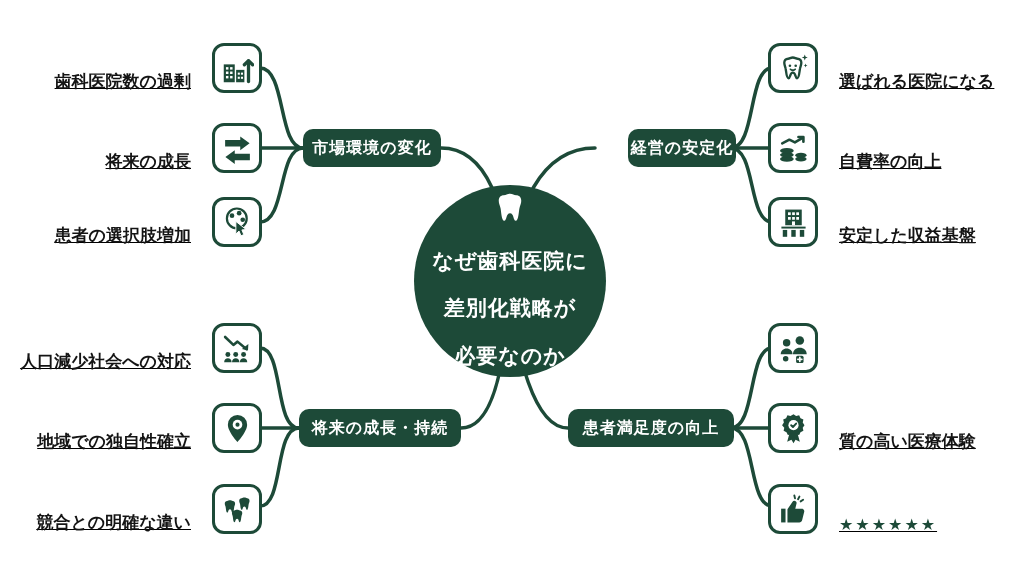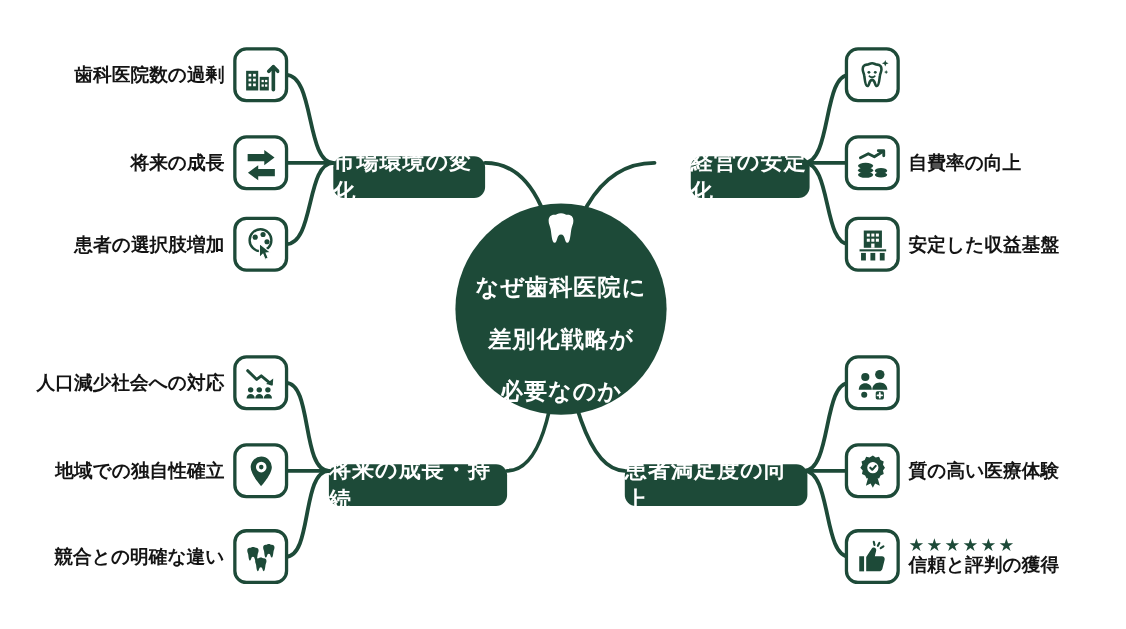--- a/index.html
+++ b/index.html
@@ -17,28 +17,28 @@
     background:var(--green); border-radius:50%;
     display:flex; flex-direction:column; align-items:center; justify-content:center;
     color:#fff; text-align:center;
   }
   .center-circle .tooth { width:36px; height:36px; margin-bottom:4px; }
   .center-line { font-size:21px; font-weight:bold; line-height:1.5; letter-spacing:1px;margin-top:16px; }
 
   .pill {
     position:absolute; background:var(--green); color:#fff; border-radius:10px;
     display:flex; align-items:center; justify-content:center;
-    font-size:20px; font-weight:bold; letter-spacing:1px;margin-top:13px;
+    font-size:16px; font-weight:bold; letter-spacing:1px;
   }
   .pill.p-market { left:303px; top:129px; width:138px; height:38px; }
   .pill.p-management { left:628px; top:129px; width:108px; height:38px; }
   .pill.p-growth { left:299px; top:409px; width:162px; height:38px; }
   .pill.p-satisfaction { left:568px; top:409px; width:166px; height:38px; }
 
-  .item { position:absolute; height:50px; display:flex; align-items:center; gap:8px; }
+  .item { position:absolute; height:50px; display:flex; align-items:flex-end; gap:21px;text-decoration:underline; }
   .item.left { left:0; width:262px; justify-content:flex-end; }
   .item.right { left:768px; width:256px; justify-content:flex-start; }
   .item-label { font-size:17px; font-weight:bold; color:var(--text); white-space:nowrap; }
   .icon-box {
     width:50px; height:50px; flex:0 0 50px; border:3px solid var(--green); border-radius:12px;
     background:#fff; display:flex; align-items:center; justify-content:center; color:var(--green);
   }
   .icon-box svg { width:33px; height:33px; display:block; }
   .label-stack { display:flex; flex-direction:column; align-items:flex-start; line-height:1.15; }
   .stars { color:var(--green); font-size:16px; letter-spacing:2px; font-weight:bold; }
@@ -143,20 +143,21 @@
     <span class="icon-box">
       <svg viewBox="0 0 24 24">
         <path d="M11.5 4c-1.6 0-2.1.9-3.4.9-1.8 0-2.8 1.2-2.8 3 0 1.6.7 2.6 1 4.2.4 1.9.5 7 2.1 7 1.4 0 .9-4.1 3.1-4.1s1.7 4.1 3.1 4.1c1.6 0 1.7-5.1 2.1-7 .3-1.6 1-2.6 1-4.2 0-1.8-1-3-2.8-3-1.3 0-1.8-.9-3.4-.9z" fill="none" stroke="currentColor" stroke-width="1.7"></path>
         <circle cx="9.4" cy="10" r="0.95" fill="currentColor"></circle>
         <circle cx="13.6" cy="10" r="0.95" fill="currentColor"></circle>
         <path d="M9.8 12.6c.7.9 2.7.9 3.4 0" stroke="currentColor" stroke-width="1.3" fill="none" stroke-linecap="round"></path>
         <path d="M20.2 1.8l.6 1.6 1.6.6-1.6.6-.6 1.6-.6-1.6-1.6-.6 1.6-.6z" fill="currentColor"></path>
         <path d="M20.8 8.4l.4 1 1 .4-1 .4-.4 1-.4-1-1-.4 1-.4z" fill="currentColor"></path>
       </svg>
     </span>
+    <span class="item-label">選ばれる医院になる</span>
   </div>
   <div class="item right y2">
     <span class="icon-box">
       <svg viewBox="0 0 24 24">
         <g fill="currentColor">
           <ellipse cx="7.2" cy="19.6" rx="5" ry="2"></ellipse>
             <ellipse cx="7.2" cy="16.6" rx="5" ry="2"></ellipse>
             <ellipse cx="7.2" cy="13.6" rx="5" ry="2"></ellipse>
           <ellipse cx="17.4" cy="19.6" rx="4.1" ry="1.8"></ellipse>
             <ellipse cx="17.4" cy="16.9" rx="4.1" ry="1.8"></ellipse>
@@ -260,17 +261,16 @@
   <div class="item right y6">
     <span class="icon-box">
       <svg viewBox="0 0 24 24" fill="currentColor">
         <rect x="3" y="11.4" width="3.2" height="10"></rect>
         <path d="M7.6 21.4h8.6c1 0 1.9-.7 2.1-1.7l1.5-6c.3-1.2-.6-2.3-1.8-2.3h-4.7l.9-3.7c.3-1-.5-2-1.6-2-.6 0-1.1.3-1.4.8l-3.6 5.4z"></path>
         <path d="M12.6 1.8l.5 2.1M16.3 2.6l-1 1.9M19 4.9l-1.8 1.2" stroke="currentColor" stroke-width="1.4" stroke-linecap="round" fill="none"></path>
       </svg>
     </span>
     <span class="label-stack">
       <span class="stars">★★★★★★</span>
-      <span class="item-label">信頼と評判の獲得</span>
     </span>
   </div>
 
 </div>
 
 </body></html>

